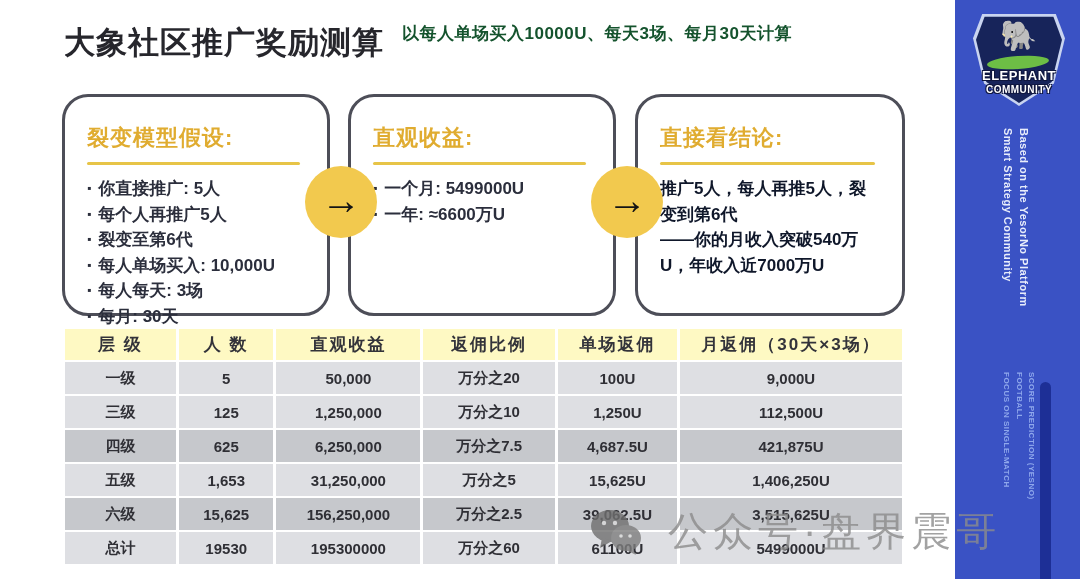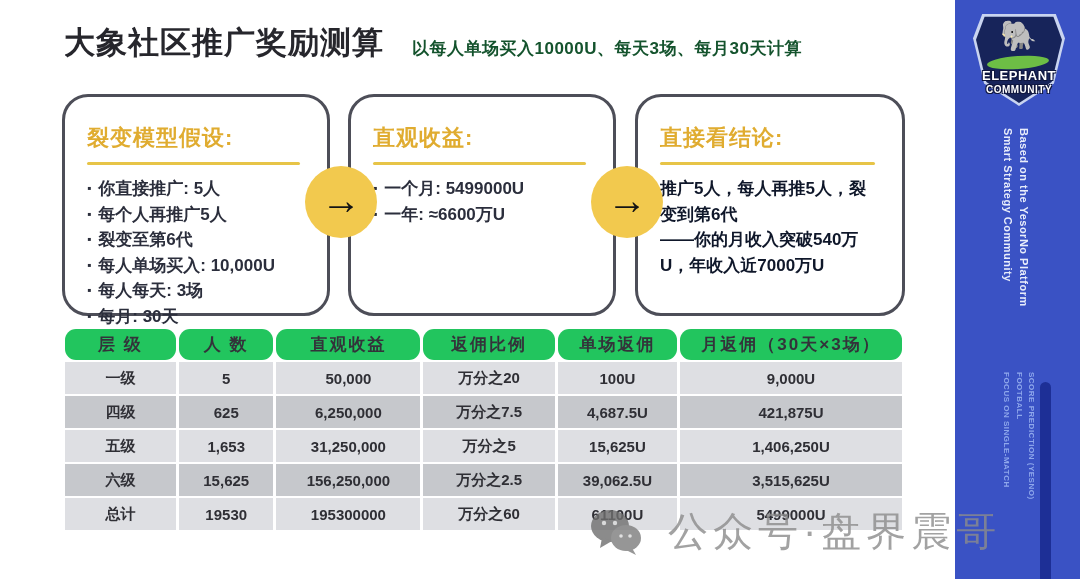--- a/index.html
+++ b/index.html
@@ -1,20 +1,20 @@
 <!DOCTYPE html>
 <html><head>
 <meta charset="utf-8">
 <style>
   * { margin:0; padding:0; box-sizing:border-box; }
   html,body { width:1080px; height:579px; overflow:hidden; }
   body { font-family:"Liberation Sans","DejaVu Sans",sans-serif; background:#fff; position:relative; }
 
   
-  .header { position:absolute; left:64px; top:22px; display:flex; align-items:flex-end; gap:28px; }
+  .header { position:absolute; left:64px; top:22px; display:flex; gap:18px; }
   .title { font-size:31px; font-weight:900; color:#26262c; letter-spacing:1px; }
   .subtitle { font-size:17px; font-weight:700; color:#14532d; padding-bottom:4px; letter-spacing:0.5px; }
 
   
   .flow-box { position:absolute; top:94px; height:222px; width:268px; background:#fff;
               border:3px solid #4d4e58; border-radius:26px; padding:26px 20px 14px 22px; z-index:1; }
   .flow-box.b1 { left:62px; }
   .flow-box.b2 { left:348px; }
   .flow-box.b3 { left:635px; width:270px; }
   .box-heading { font-size:22px; font-weight:900; color:#e0ac30; letter-spacing:1px; }
@@ -26,22 +26,22 @@
 
   .arrow-circle { position:absolute; top:166px; width:72px; height:72px; border-radius:50%;
                   background:#f2c94e; z-index:2; display:flex; align-items:center; justify-content:center; }
   .arrow-circle.a1 { left:305px; }
   .arrow-circle.a2 { left:591px; }
   .arrow-glyph { font-size:40px; font-weight:900; color:#141414; line-height:1; margin-top:-4px; }
 
   
   .reward-table { position:absolute; left:62px; top:327px; width:843px;
                   border-collapse:separate; border-spacing:3px 2px; table-layout:fixed; }
-  .reward-table th { background:#22c55e; color:#33333a; font-size:17px; font-weight:900;
-                     height:31px; text-align:center; letter-spacing:2px;border-radius:11px; }
+  .reward-table th { background:#fef9c3; color:#33333a; font-size:17px; font-weight:900;
+                     height:31px; text-align:center; letter-spacing:2px; }
   .reward-table td { font-size:15px; font-weight:700; color:#2f2f35; height:32px; text-align:center; }
   .reward-table tr.light td { background:#dedfe3; }
   .reward-table tr.dark  td { background:#c6c8cc; }
   .c0{width:13.5%;} .c1{width:11.5%;} .c2{width:17.5%;} .c3{width:16%;} .c4{width:14.5%;} .c5{width:27%;}
 
   
   .sidebar { position:absolute; left:955px; top:0; width:125px; height:579px; background:#3a52c4; }
   .logo { position:absolute; left:18px; top:12px; width:92px; height:94px; }
   .logo-shield-outer { position:absolute; inset:0;
       clip-path:polygon(10% 2%, 90% 2%, 100% 28%, 88% 76%, 50% 100%, 12% 76%, 0 28%);
@@ -139,20 +139,28 @@
   </thead>
   <tbody>
       <tr class="light">
         <td>一级</td>
         <td>5</td>
         <td>50,000</td>
         <td>万分之20</td>
         <td>100U</td>
         <td>9,000U</td>
       </tr>
+      <tr class="light">
+        <td>三级</td>
+        <td>125</td>
+        <td>1,250,000</td>
+        <td>万分之10</td>
+        <td>1,250U</td>
+        <td>112,500U</td>
+      </tr>
       <tr class="dark">
         <td>四级</td>
         <td>625</td>
         <td>6,250,000</td>
         <td>万分之7.5</td>
         <td>4,687.5U</td>
         <td>421,875U</td>
       </tr>
       <tr class="light">
         <td>五级</td>

